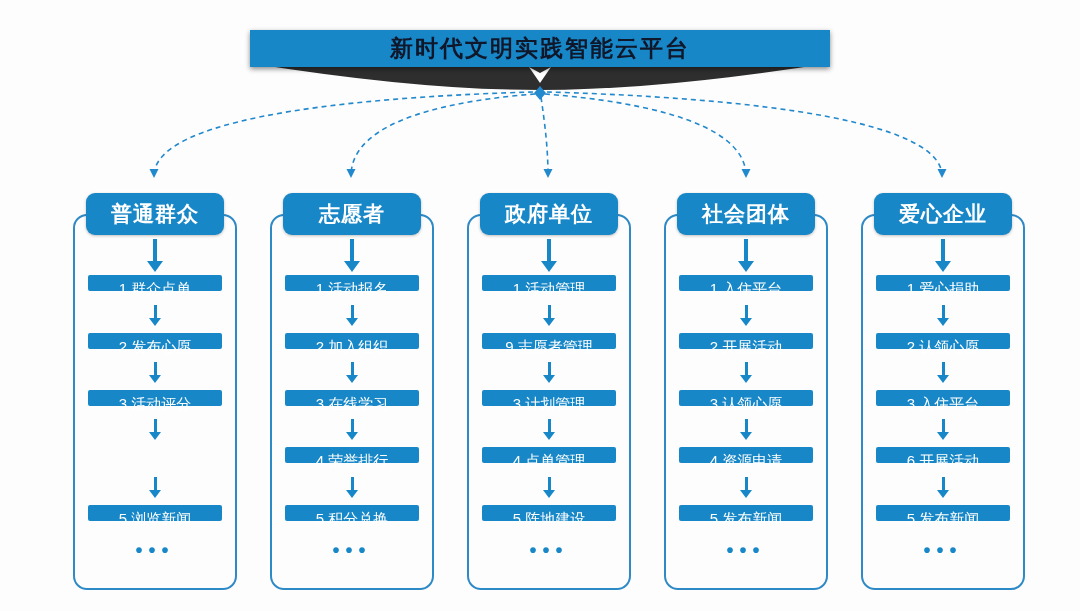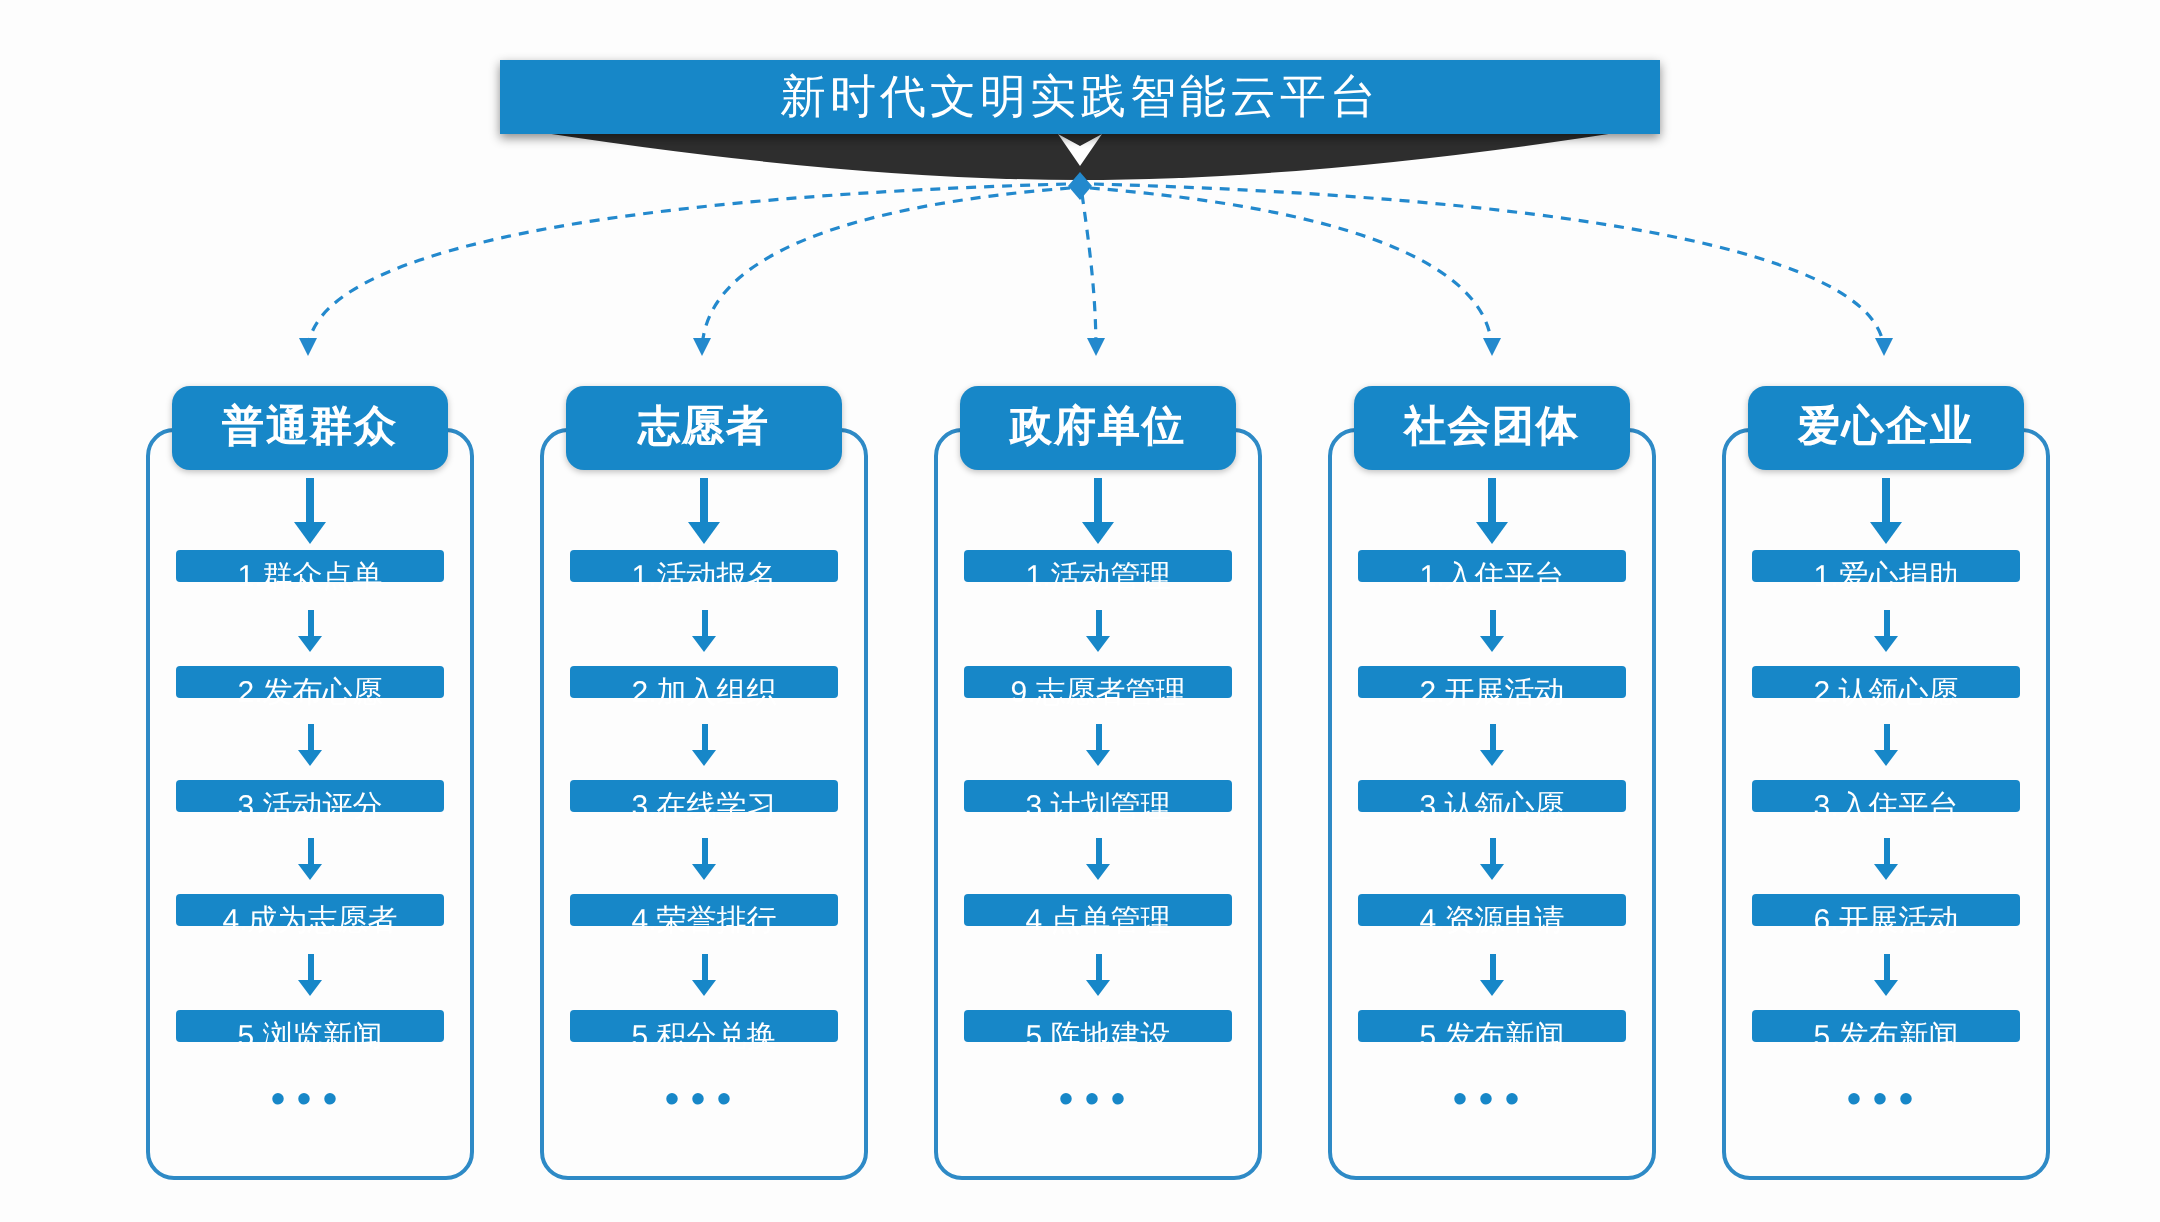--- a/index.html
+++ b/index.html
@@ -8,21 +8,21 @@
     width:1080px;height:611px;background:#fdfdfd;overflow:hidden;
     font-family:"Liberation Sans","DejaVu Sans",sans-serif;
     position:relative;
   }
   .stage{position:relative;width:1080px;height:611px;}
 
   
   .banner{
     position:absolute;left:250px;top:30px;width:580px;height:37px;
     background:var(--blue,#1787C8);
-    color:#ffffff;font-size:23px;font-weight:normal;text-align:center;line-height:37px;
+    color:#0f172a;font-size:23px;font-weight:bold;text-align:center;line-height:37px;
     letter-spacing:2px;z-index:3;
     box-shadow:0 2px 5px rgba(0,0,0,.45);
   }
 
   
   svg.overlay{position:absolute;left:0;top:0;z-index:1;}
 
   
   .col{position:absolute;top:193px;width:164px;height:400px;z-index:2;}
   .col-outline{
@@ -105,21 +105,20 @@
     <div class="step s1">2.发布心愿</div>
     <div class="s-arrow a1">
         <span class="line"></span>
         <span class="head"></span>
       </div>
     <div class="step s2">3.活动评分</div>
     <div class="s-arrow a2">
         <span class="line"></span>
         <span class="head"></span>
       </div>
-    <div class="step s3">4.成为志愿者</div>
     <div class="s-arrow a3">
         <span class="line"></span>
         <span class="head"></span>
       </div>
     <div class="step s4">5.浏览新闻</div>
     <div class="dots">•••</div>
   </div>
 
   <div class="col c2">
     <div class="col-outline"></div>

